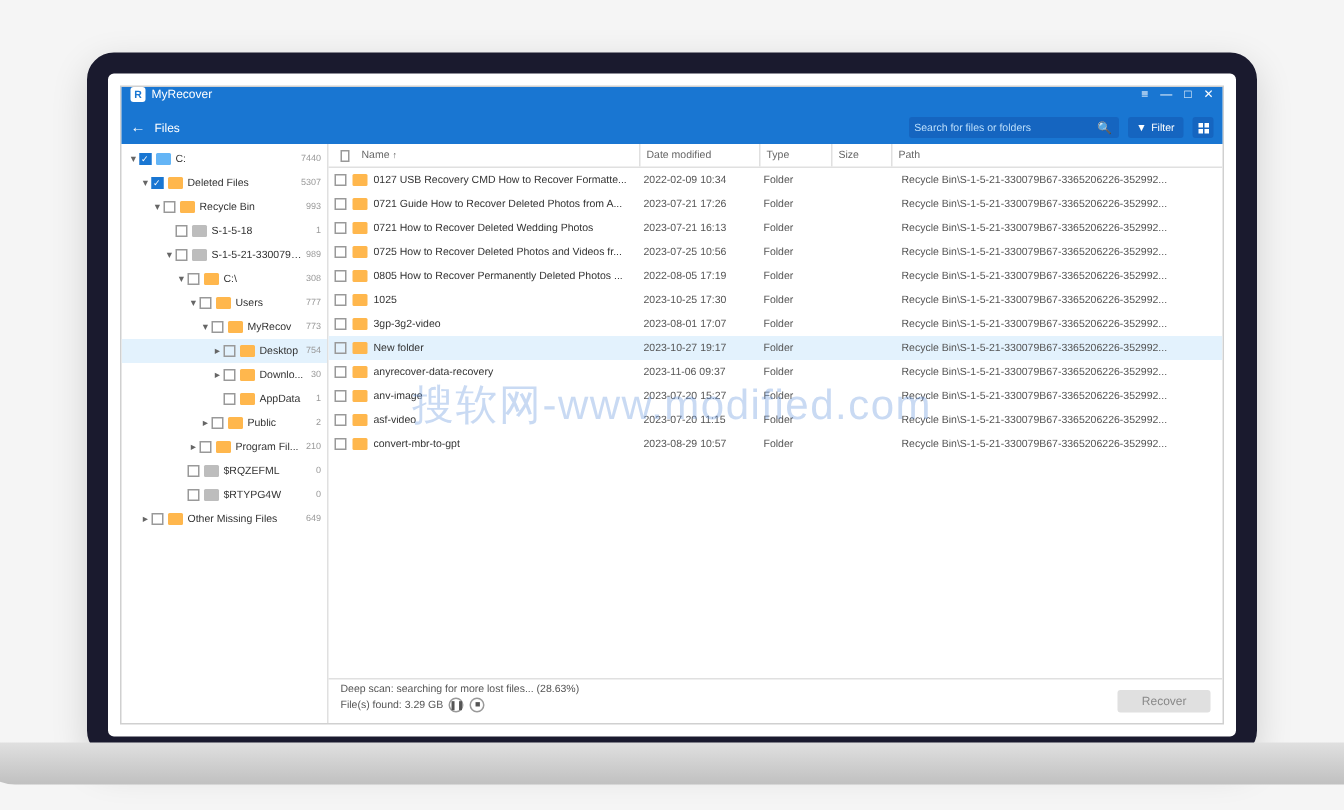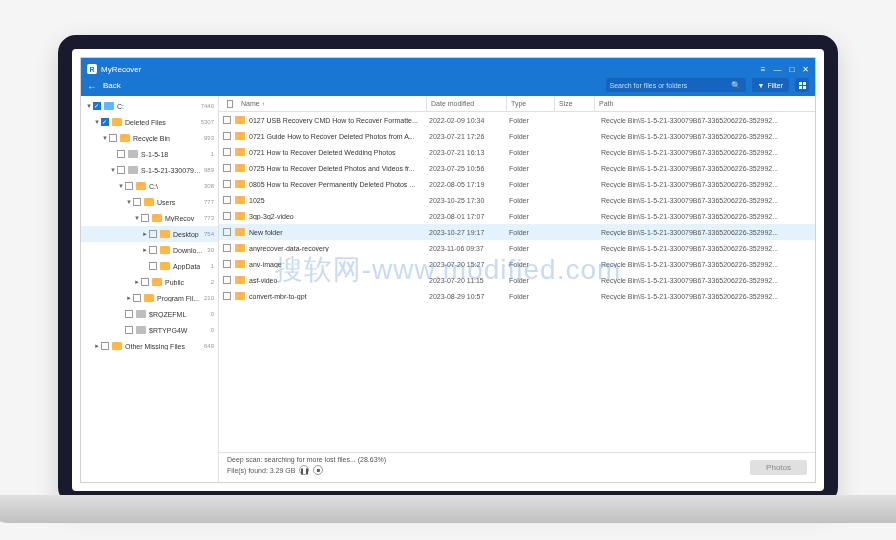--- a/index.html
+++ b/index.html
@@ -1,20 +1,20 @@
 <!DOCTYPE html>
 <html><head>
 <meta charset="utf-8">
 <style>
 *{box-sizing:border-box;margin:0;padding:0;font-family:"Segoe UI",Arial,sans-serif}
 body{background:#f5f5f5;display:flex;align-items:center;justify-content:center;height:540px;width:896px;overflow:hidden}
 .laptop{width:780px;height:470px;background:#fff;border:14px solid #1a1a2e;border-radius:18px;position:relative;box-shadow:0 8px 24px rgba(0,0,0,.15)}
 .laptop::after{content:"";position:absolute;bottom:-32px;left:-90px;width:940px;height:28px;background:linear-gradient(#e0e0e0,#c0c0c0);border-radius:0 0 50px 50px}
 .app{position:absolute;inset:8px;background:#fff;display:flex;flex-direction:column;border:1px solid #d0d0d0;font-size:8px;color:#333}
-.titlebar{height:16px;background:#1976d2;display:flex;align-items:flex-end;padding:0 6px;color:#fff}
+.titlebar{height:16px;background:#1976d2;display:flex;align-items:flex-start;padding:0 6px;color:#fff}
 .titlebar .logo{width:10px;height:10px;background:#fff;border-radius:2px;margin-right:4px;display:flex;align-items:center;justify-content:center;color:#1976d2;font-size:7px;font-weight:bold}
 .titlebar .title{flex:1}
 .winctl{display:flex;gap:8px;font-size:8px}
 .toolbar{height:22px;background:#1976d2;display:flex;align-items:center;padding:0 6px;color:#fff;gap:6px}
 .back-arrow{font-size:10px}
 .toolbar .spacer{flex:1}
 .search{background:#1565c0;height:14px;width:140px;border-radius:2px;display:flex;align-items:center;padding:0 4px;color:#bbdefb;font-size:7px}
 .search .sicon{margin-left:auto;font-size:8px}
 .filter-btn{background:#1565c0;height:14px;padding:0 6px;border-radius:2px;display:flex;align-items:center;gap:3px;font-size:7px}
 .view-btn{background:#1565c0;height:14px;width:14px;border-radius:2px;display:flex;align-items:center;justify-content:center}
@@ -72,21 +72,21 @@
     <div class="winctl">
       <span>≡</span>
       <span>—</span>
       <span>□</span>
       <span>✕</span>
     </div>
   </div>
 
   <div class="toolbar">
     <span class="back-arrow">←</span>
-    <span>Back</span>
+    <span>Files</span>
     <div class="spacer"></div>
     <div class="search">
       <span>Search for files or folders</span>
       <span class="sicon">🔍</span>
     </div>
     <div class="filter-btn">
       <span>▼</span>
       <span>Filter</span>
     </div>
     <div class="view-btn">
@@ -340,20 +340,20 @@
           </div>
       <div class="footer">
         <div class="info">
           <div>Deep scan: searching for more lost files... (28.63%)</div>
           <div class="stat">
             <span>File(s) found: 3.29 GB</span>
             <span class="circ">❚❚</span>
             <span class="circ">■</span>
           </div>
         </div>
-        <div class="recover-btn">Photos</div>
+        <div class="recover-btn">Recover</div>
       </div>
     </div>
   </div>
 
   <div class="watermark">搜软网-www.modified.com</div>
 </div>
 </div>
 
 </body></html>

